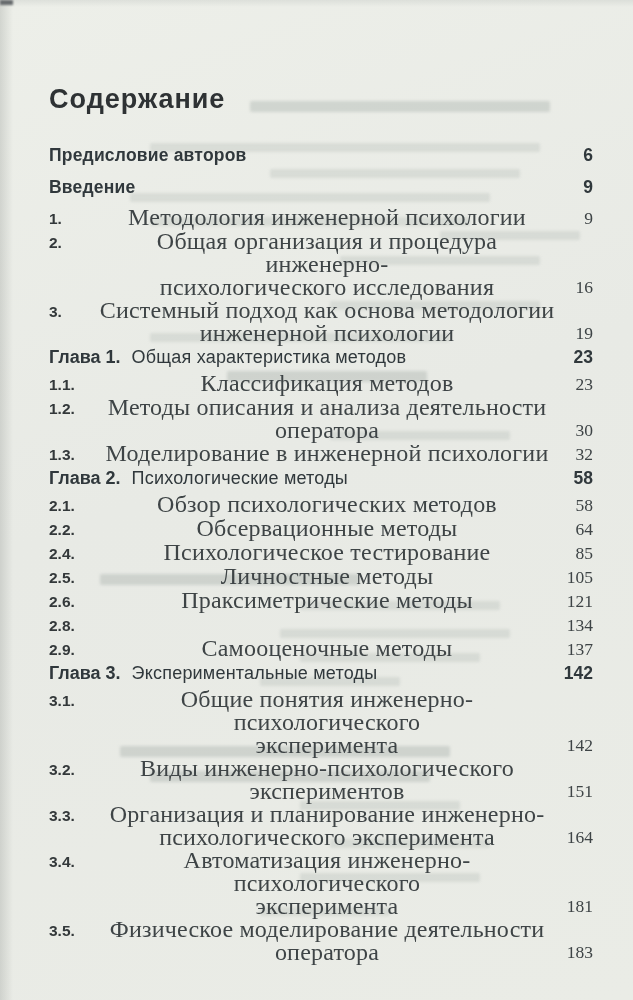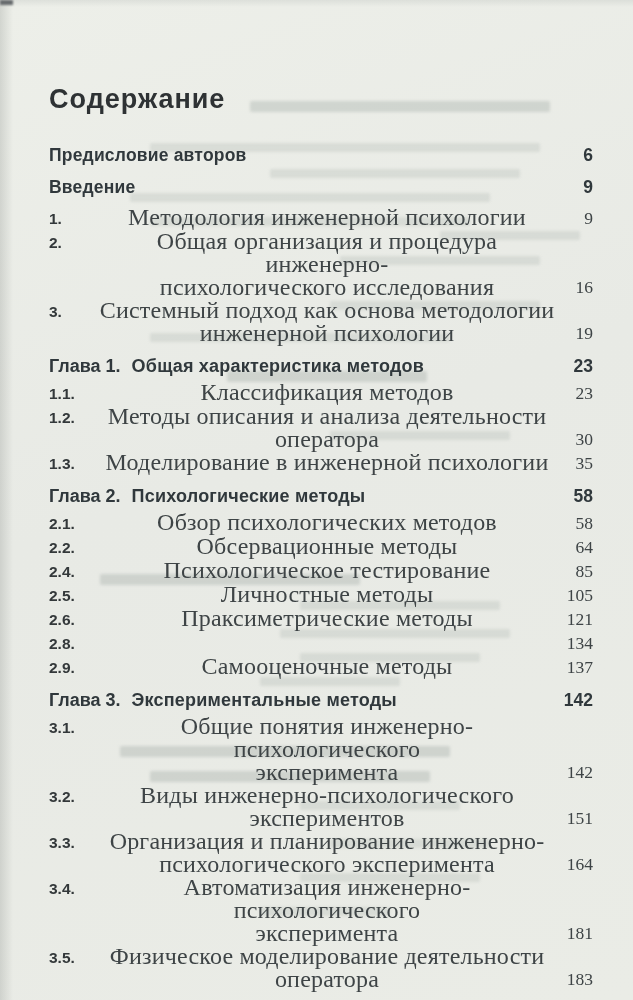--- a/index.html
+++ b/index.html
@@ -23,23 +23,23 @@
   .glb{height:11px;background:rgba(116,126,121,.22);}
 
   .content{position:absolute;left:49px;right:40px;top:84px;}
   h1.title{
     font-size:27px;line-height:30px;font-weight:bold;letter-spacing:1px;
     color:#2e3234;margin:0 0 28px 0;
   }
   .row{display:flex;align-items:flex-start;}
   .row.front{line-height:26px;margin-bottom:6px;gap:6px;}
   .front .label{font-weight:bold;font-size:17.5px;color:#30383c;flex:1;letter-spacing:.2px;}
-  .row.chapter{line-height:24px;margin-top:9px;margin-bottom:3px;justify-content:center;}
+  .row.chapter{line-height:24px;margin-top:0;margin-bottom:3px;justify-content:center;}
   .chapter .num{font-weight:bold;font-size:18px;color:#30383c;margin-right:11px;}
-  .chapter .label{font-weight:bold;font-size:18px;color:#30383c;flex:1;letter-spacing:.2px;}
+  .chapter .label{font-weight:normal;font-size:18px;color:#30383c;flex:1;letter-spacing:.2px;}
   .row.item{line-height:23px;}
   .item .num{font-weight:bold;font-size:15.5px;flex:0 0 48px;color:#33383a;padding-top:1px;}
   .item .text{
     flex:1;font-family:Liberation Serif, serif;
     font-size:24px;color:#3e4446;white-space:pre-line;letter-spacing:.2px;padding-right:6px;text-align:center;
   }
   .pg{margin-left:auto;text-align:right;min-width:30px;}
   .item .pg{font-family:"Liberation Serif","DejaVu Serif",serif;font-size:17.5px;color:#3e4446;align-self:flex-end;}
   .pg.bold{font-weight:bold;font-size:17.5px;color:#30383c;font-family:"Liberation Sans",sans-serif;align-self:flex-end;}
 </style>
@@ -112,21 +112,21 @@
           <span class="pg">23</span>
         </div>
         <div class="row item">
           <span class="num">1.2.</span>
           <span class="text">Методы описания и анализа деятельности оператора</span>
           <span class="pg">30</span>
         </div>
         <div class="row item">
           <span class="num">1.3.</span>
           <span class="text">Моделирование в инженерной психологии</span>
-          <span class="pg">35</span>
+          <span class="pg">32</span>
         </div>
         <div class="row chapter">
           <span class="num">Глава 2.</span>
           <span class="label">Психологические методы</span>
           <span class="pg bold">58</span>
         </div>
         <div class="row item">
           <span class="num">2.1.</span>
           <span class="text">Обзор психологических методов</span>
           <span class="pg">58</span>

